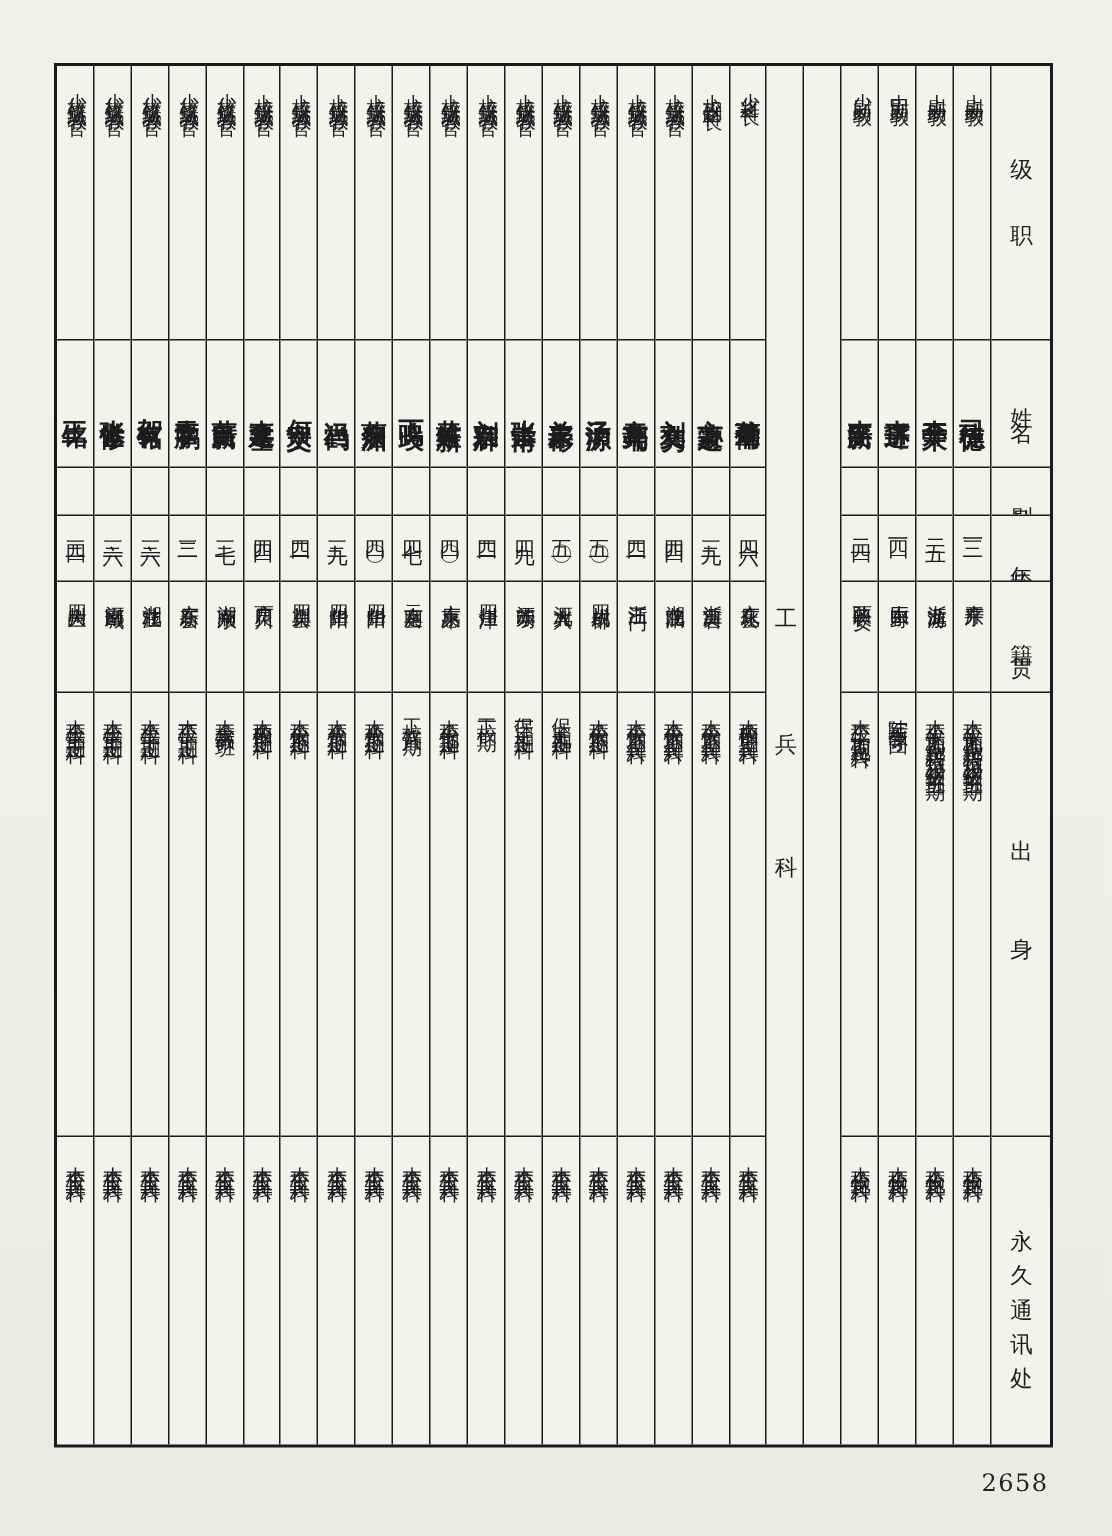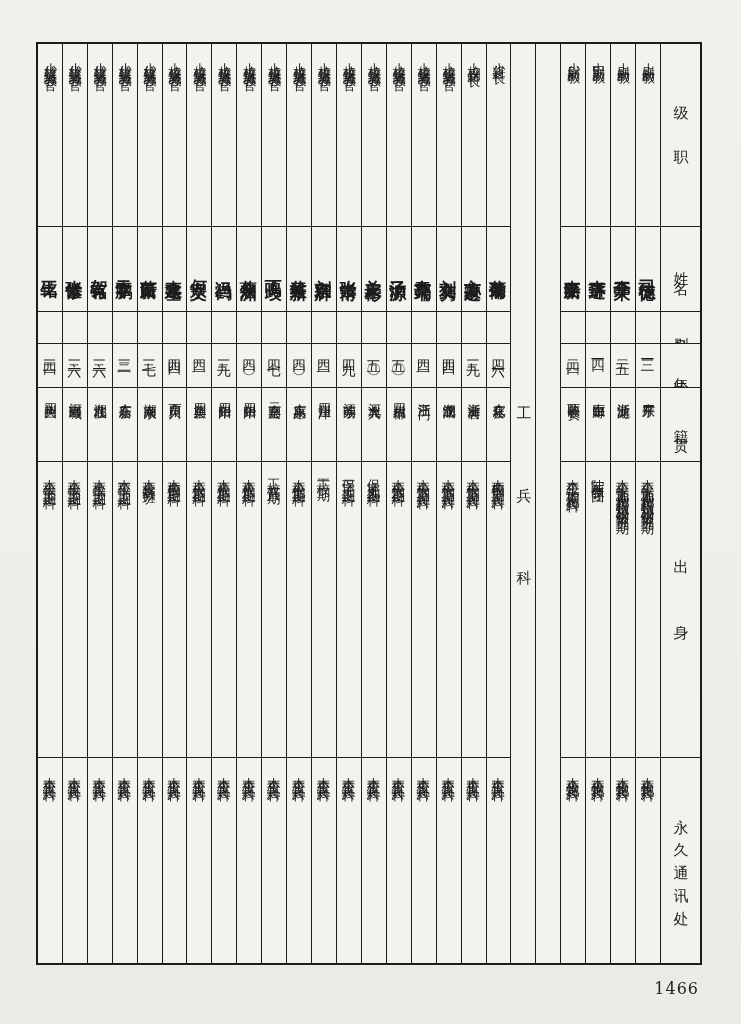--- a/index.html
+++ b/index.html
@@ -655,14 +655,14 @@
         </div>
     <div class="cell origin-cell">
           <span>本校十三期工科</span>
         </div>
     <div class="cell address-cell">
           <span>本校工兵科</span>
         </div>
   </div>
     </div>
 
-  <div class="page-number">1466</div>
+  <div class="page-number">2658</div>
 </div>
 
 </body></html>

